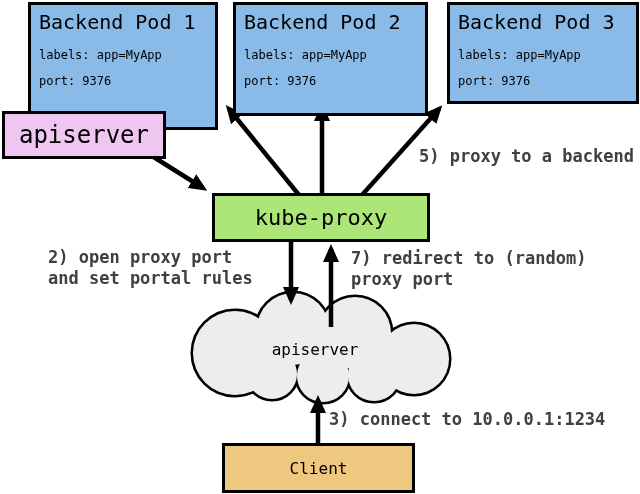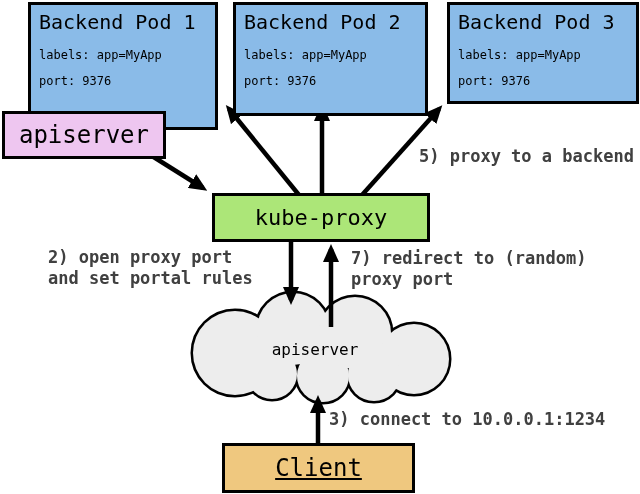--- a/index.html
+++ b/index.html
@@ -42,21 +42,21 @@
     white-space: nowrap;
   }
   .node-centered {
     display: flex;
     align-items: center;
     justify-content: center;
     white-space: nowrap;
   }
   .apiserver { background: var(--apiserver-fill, #eec6f0); font-size: 24px; }
   .kube-proxy { background: var(--kube-proxy-fill, #ace678); font-size: 22px; }
-  .client { background: var(--client-fill, #efc87f); font-size: 24px; text-decoration: underline; }
+  .client { background: var(--client-fill, #efc87f); font-size: 16px; }
   .annotation {
     position: absolute;
     font-weight: bold;
     font-size: 17px;
     line-height: 21px;
     color: #404040;
     white-space: nowrap;
   }
   .cloud-label {
     position: absolute;

